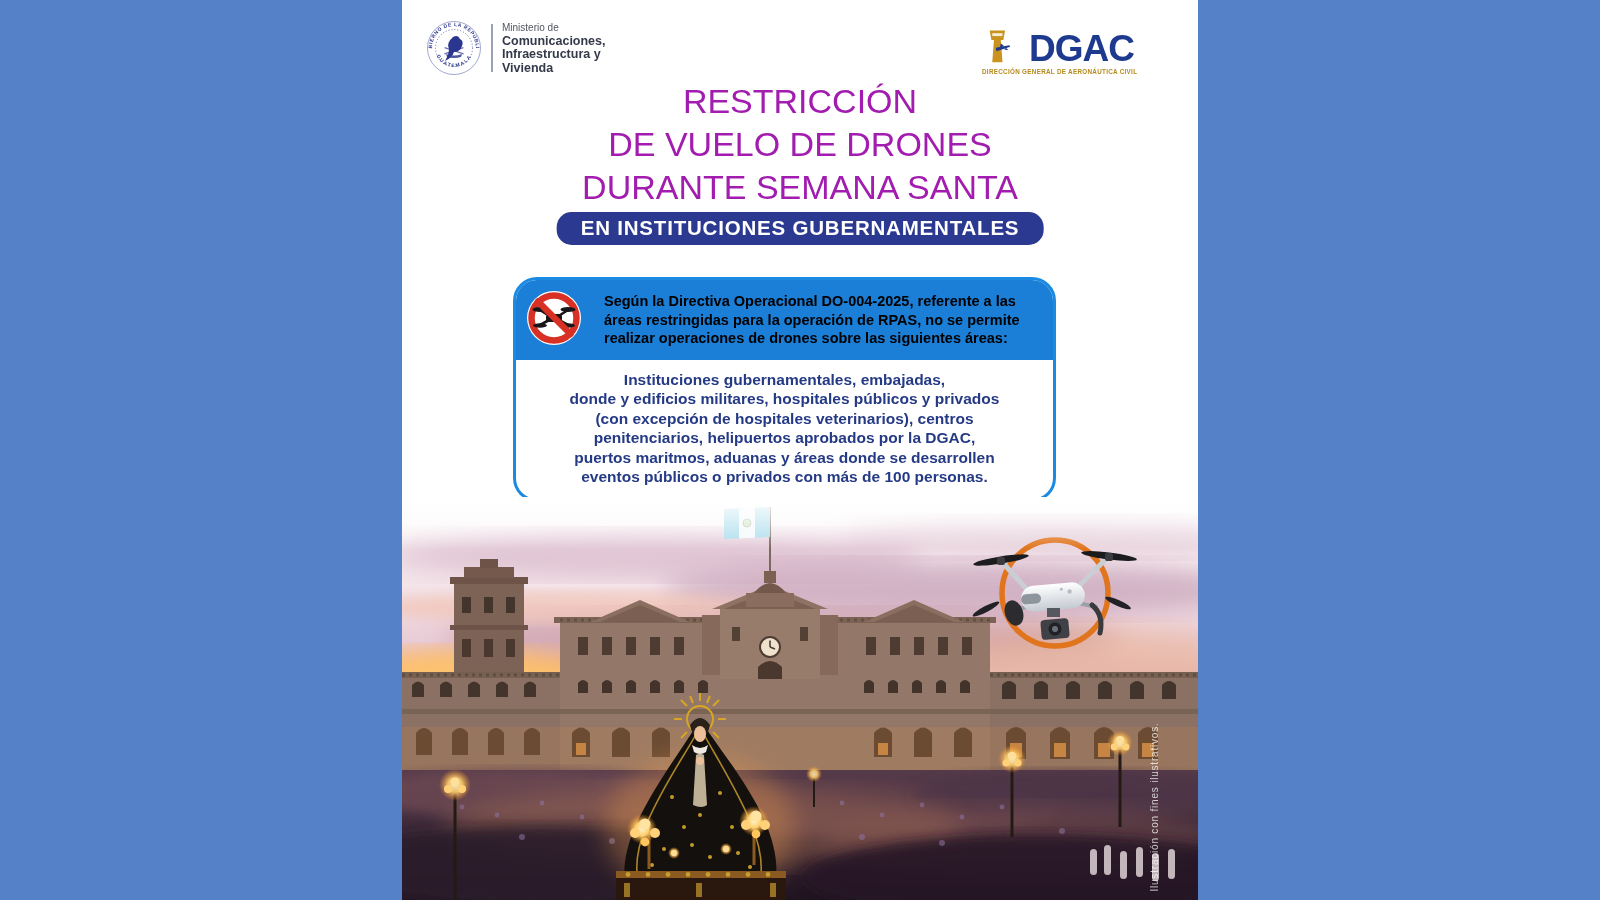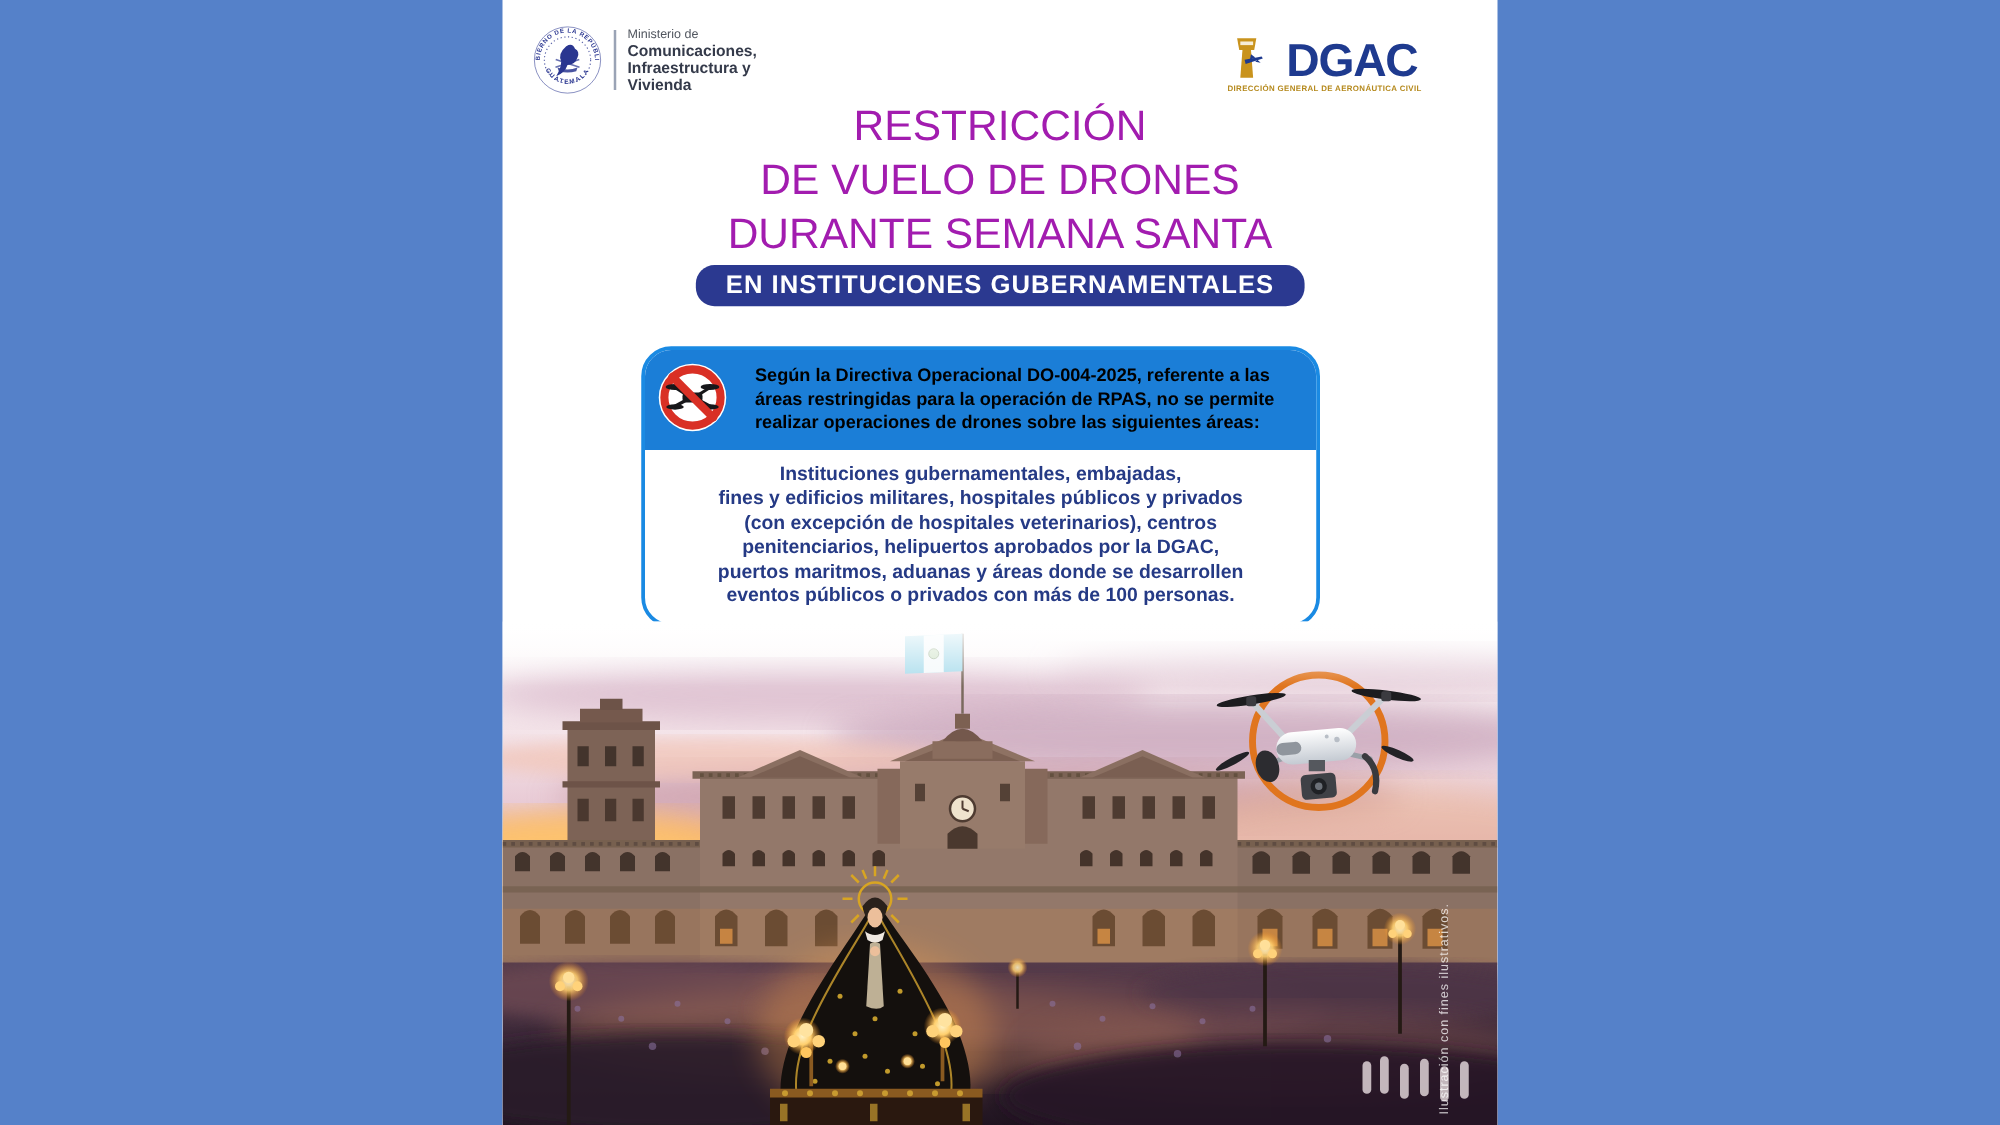--- a/index.html
+++ b/index.html
@@ -118,21 +118,21 @@
             <line x1="14" y1="35" x2="25" y2="29" stroke-width="2.6"></line>
             <line x1="42" y1="35" x2="31" y2="29" stroke-width="2.6"></line>
             <rect x="20" y="24" width="16" height="8" rx="3" stroke="none"></rect>
           </g>
           <line x1="12" y1="11.5" x2="44.5" y2="44" stroke="#d93025" stroke-width="6.5" stroke-linecap="round"></line>
         </svg>
         <div>Según la Directiva Operacional DO-004-2025, referente a las áreas restringidas para la operación de RPAS, no se permite realizar operaciones de drones sobre las siguientes áreas:</div>
       </div>
       <div class="notice-body">
         <div><span class="xb">Instituciones gubernamentales,</span><span> embajadas,</span></div>
-        <div>fines y edificios militares, hospitales públicos y privados</div>
+        <div>donde y edificios militares, hospitales públicos y privados</div>
         <div>(con excepción de hospitales veterinarios), centros</div>
         <div>penitenciarios, helipuertos aprobados por la DGAC,</div>
         <div>puertos maritmos, aduanas y áreas donde se desarrollen</div>
         <div>eventos públicos o privados con más de 100 personas.</div>
       </div>
     </div>
 
     <div class="photo">
       <svg width="796" height="403" viewBox="0 0 796 403">
         <defs>

